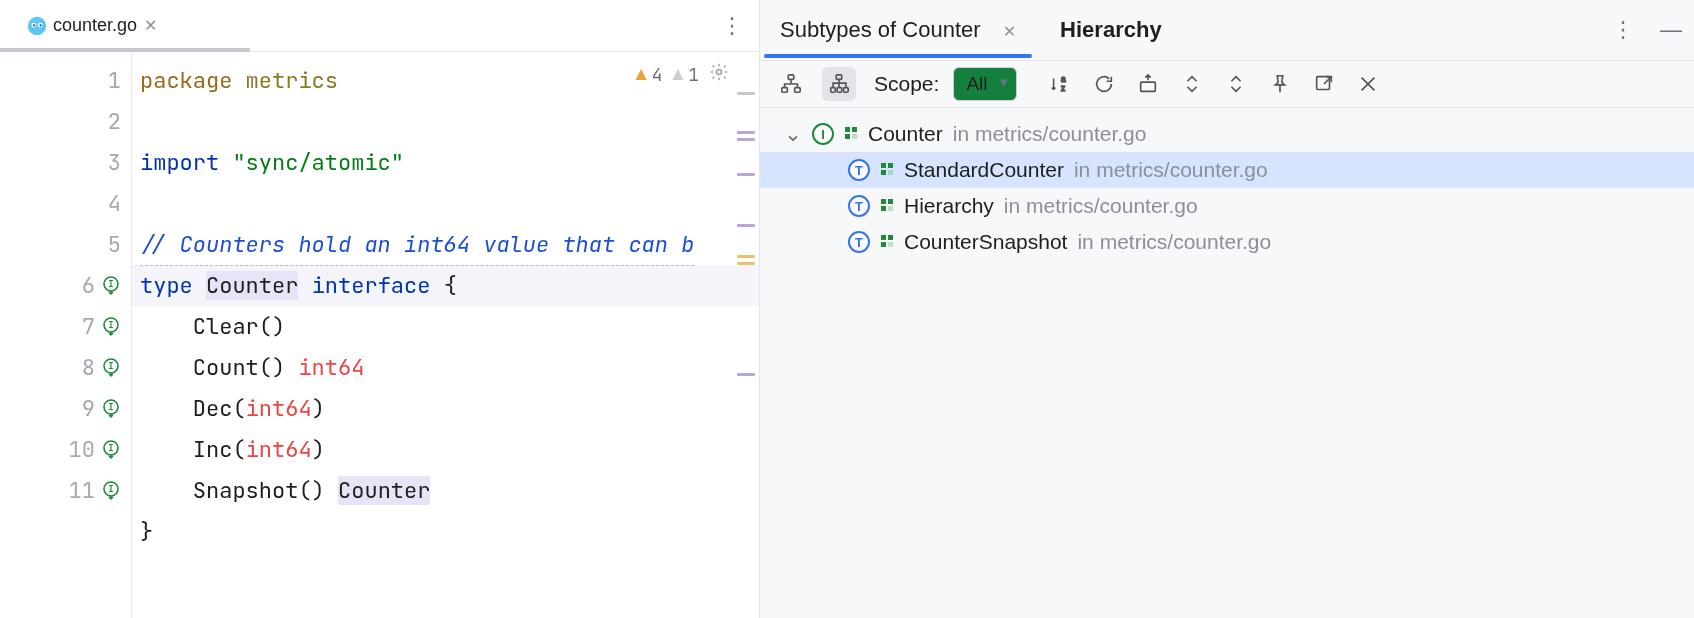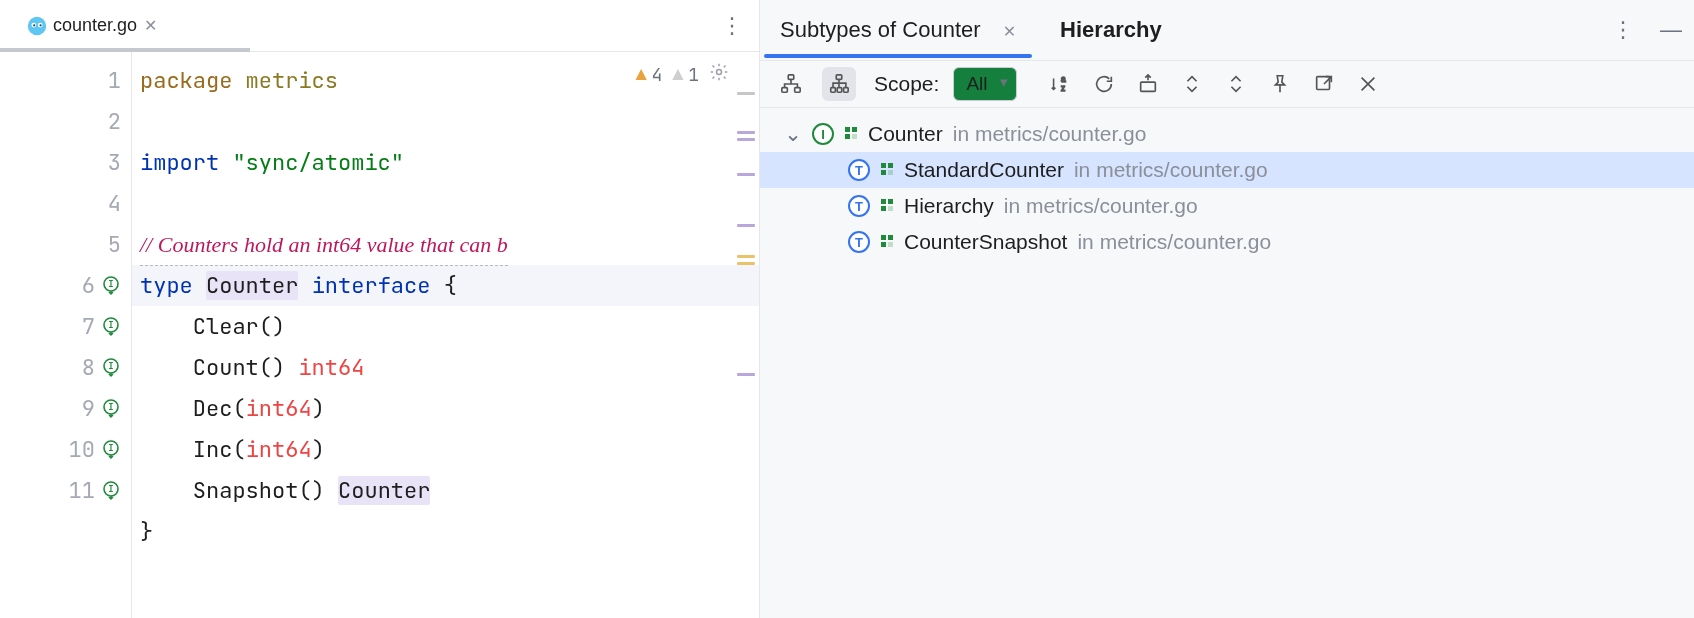--- a/index.html
+++ b/index.html
@@ -72,21 +72,21 @@
   padding-top:8px;
   padding-left: 8px;
   position:relative;
 }
 .code-line { height:41px; line-height:41px; white-space:pre; }
 .line-hl { background:#f3f5fa; position:absolute; left:0; right:0; height:41px; top: 213px; z-index:-1;}
 .kw-package { color:#9b6b1d; }
 .kw-name { color:#8a7a23; }
 .kw-import { color:#0033b3; }
 .str { color:#067d17; }
-.cmt { color:#be185d; font-style:italic;font-family:Liberation Serif, serif; }
+.cmt { color:#1d4ed8; font-style:italic; }
 .cmt-line { border-bottom:1px dashed #bbb; display:inline-block; }
 .kw-type { color:#0033b3; }
 .typename { color:#1e1e1e; }
 .typename-hl { background:#e8e3f6; border-radius:2px; }
 .rettype { color:#ef4444; }
 
 .code-banner {
   position:absolute; right:30px; top:10px;
   display:flex; align-items:center; gap:10px;
   font-size:18px; color:#6b7280;

